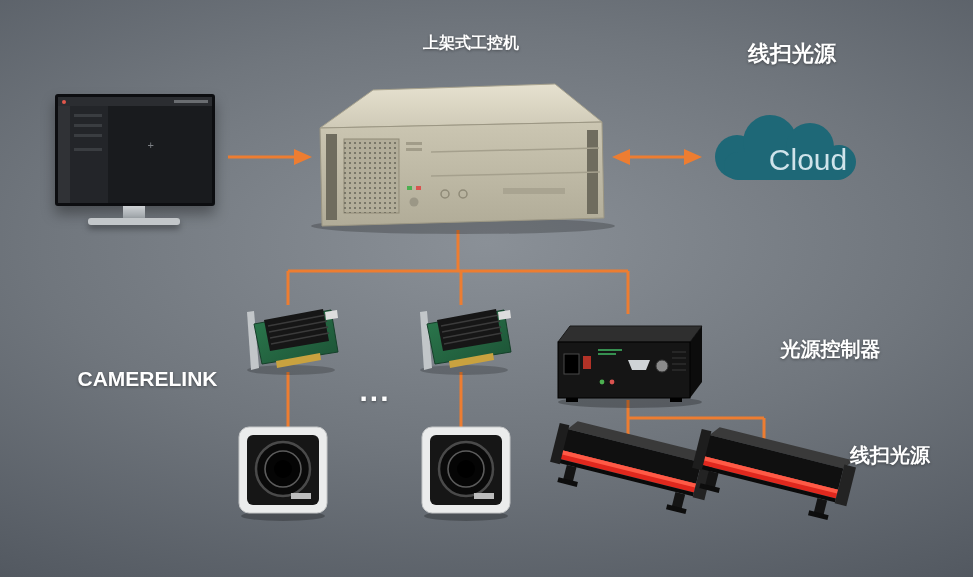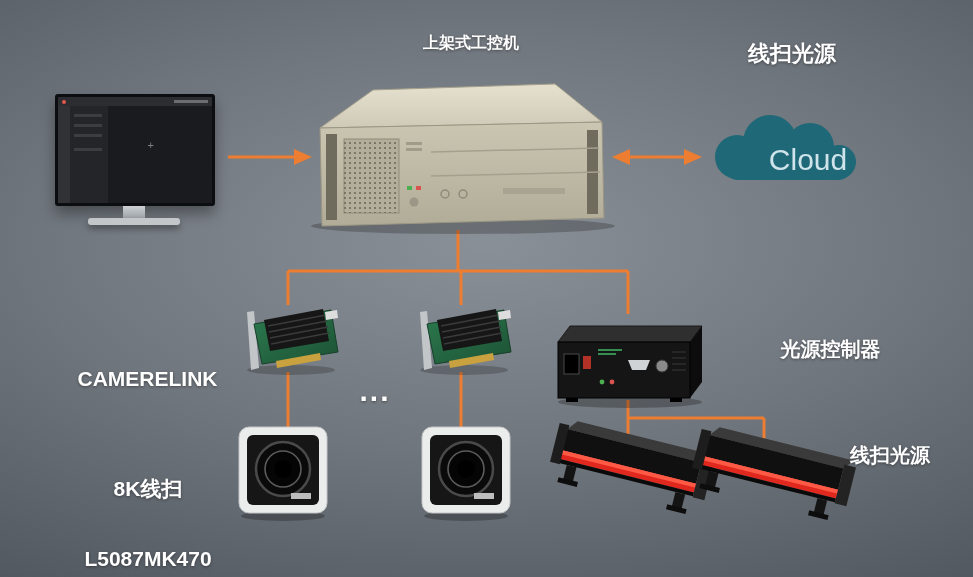--- a/index.html
+++ b/index.html
@@ -214,24 +214,20 @@
   <svg class="abs" style="left:416px; top:423px" width="100" height="100" viewBox="0 0 100 100">
     <ellipse cx="50" cy="93" rx="42" ry="5" fill="rgba(0,0,0,0.25)"></ellipse>
     <rect x="6" y="4" width="88" height="86" rx="10" fill="#ebecec" stroke="#c4c6c7"></rect>
     <rect x="14" y="12" width="72" height="70" rx="6" fill="#161616"></rect>
     <circle cx="50" cy="46" r="27" fill="#0a0a0a" stroke="#4a4a4a" stroke-width="2.5"></circle>
     <circle cx="50" cy="46" r="18" fill="#050505" stroke="#5c5c5c" stroke-width="1.6"></circle>
     <circle cx="50" cy="46" r="9" fill="#000"></circle>
     <rect x="58" y="70" width="20" height="6" fill="#bdbdbd"></rect>
   </svg>
 
-  <div class="lbl" style="left:58px; top:432px; width:180px; font-size:21px;">
-    <span class="line">8K线扫</span>
-    <span class="line">L5087MK470</span>
-  </div>
 
   <svg class="abs" style="left:548px; top:418px" width="170" height="110" viewBox="0 0 170 110">
     <g transform="rotate(14 85 50)">
       <polygon points="12,28 150,28 158,18 20,18" fill="#3a3a3a"></polygon>
       <rect x="12" y="28" width="138" height="22" fill="#101010"></rect>
       <rect x="12" y="50" width="138" height="9" fill="#E0281E"></rect>
       <rect x="12" y="50" width="138" height="4" fill="#ff5a46"></rect>
       <rect x="12" y="59" width="138" height="4" fill="#0a0a0a"></rect>
       <rect x="3" y="24" width="10" height="40" fill="#1d1d1d"></rect>
       <rect x="150" y="24" width="12" height="40" fill="#232323"></rect>

